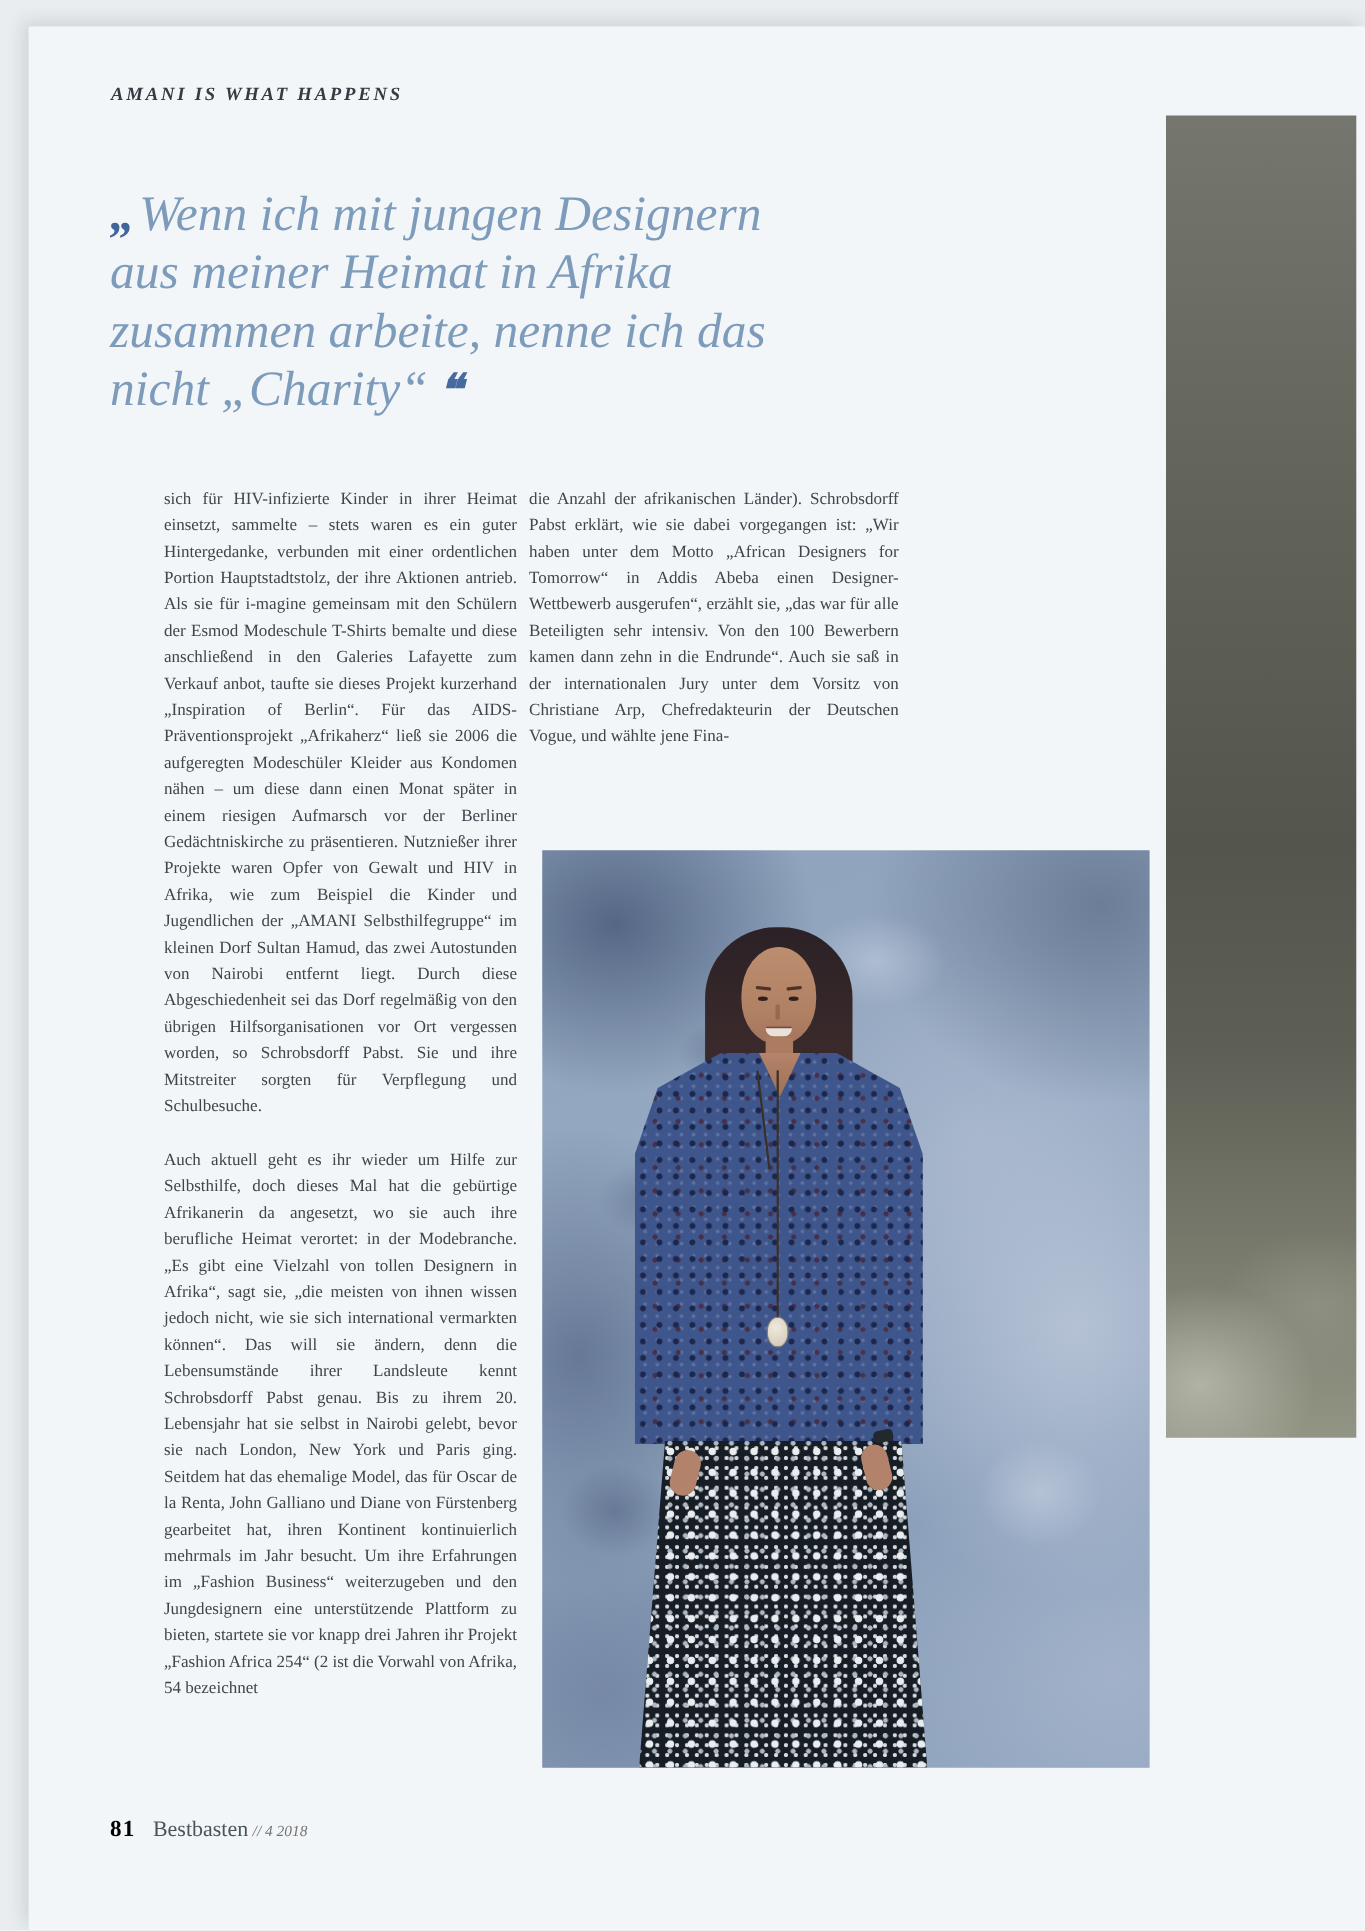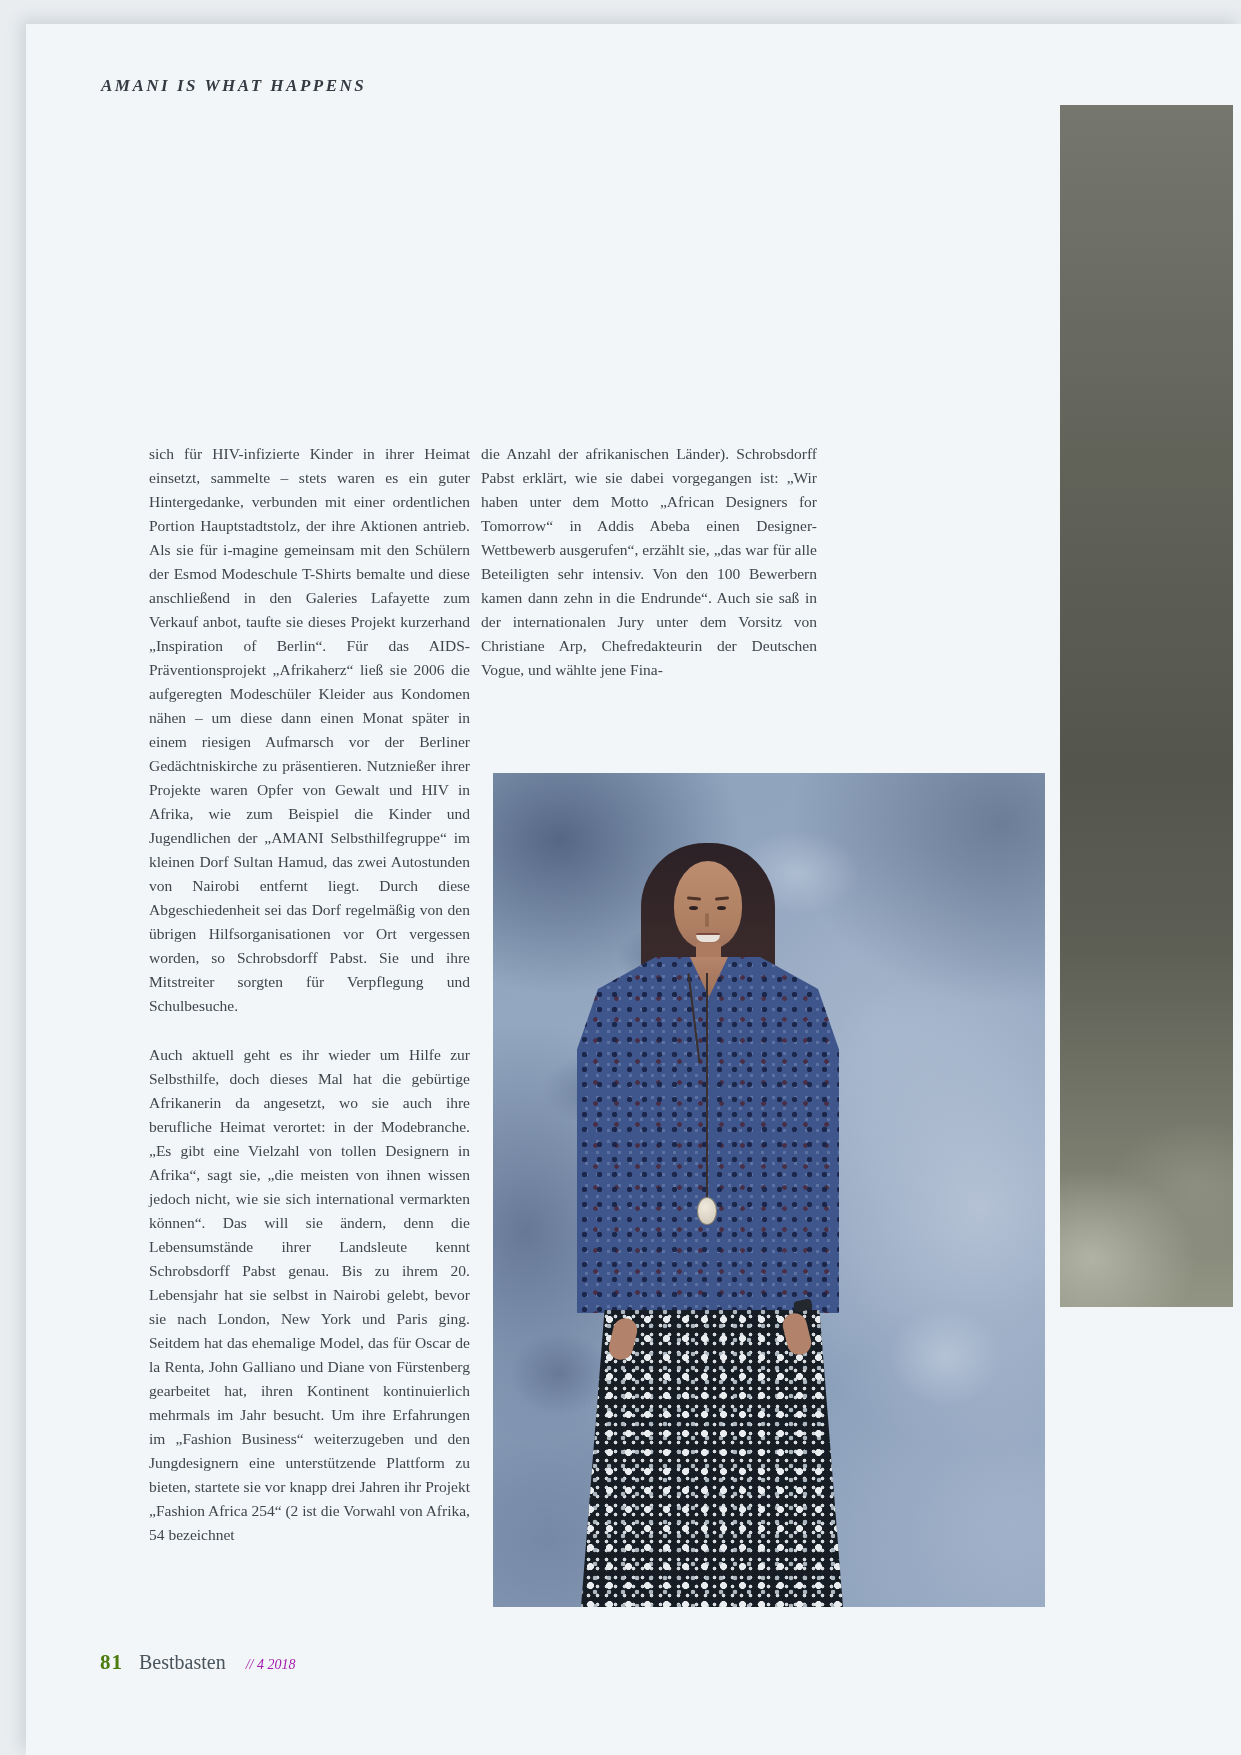--- a/index.html
+++ b/index.html
@@ -141,32 +141,38 @@
   
   .gray-panel{
     position:absolute;left:1060px;top:105px;width:173px;height:1202px;
     background:
       radial-gradient(140px 120px at 18% 96%, rgba(186,188,174,0.8), rgba(186,188,174,0) 75%),
       radial-gradient(120px 90px at 80% 90%, rgba(150,152,138,0.6), rgba(150,152,138,0) 75%),
       linear-gradient(180deg,#75766e 0%,#616258 30%,#54554d 55%,#5d5e54 70%,#7c7e70 88%,#929484 100%);
   }
   
   .footer{position:absolute;left:100px;top:1650px;display:flex;align-items:baseline;}
-  .page-num{font-weight:bold;font-size:21px;color:#4d7c0f;letter-spacing:1px;}
+  .page-num{font-weight:bold;font-size:21px;color:#000000;letter-spacing:1px;}
   .mag-name{font-size:20px;color:#4a545c;margin-left:16px;}
-  .mag-issue{font-style:italic;font-size:14px;color:#a21caf;margin-left:20px;}
+  .mag-issue{font-style:italic;font-size:14px;color:#737373;margin-left:4px;}
 </style>
 </head>
 <body>
 
 <div class="canvas">
   <div class="page"></div>
 
   <div class="kicker">AMANI IS WHAT HAPPENS</div>
 
+  <div class="quote">
+    <span class="q-open">„</span><span class="q-text">Wenn ich mit jungen Designern
+aus meiner Heimat in Afrika
+zusammen arbeite, nenne ich das
+nicht „Charity“</span><span class="q-close">❝</span>
+  </div>
 
   <div class="col col-left">
     <p>sich für HIV-infizierte Kinder in ihrer Heimat einsetzt, sammelte – stets waren es ein guter Hintergedanke, verbunden mit einer ordentlichen Portion Hauptstadtstolz, der ihre Aktionen antrieb. Als sie für i-magine gemeinsam mit den Schülern der Esmod Modeschule T-Shirts bemalte und diese anschließend in den Galeries Lafayette zum Verkauf anbot, taufte sie dieses Projekt kurzerhand „Inspiration of Berlin“. Für das AIDS-Präventionsprojekt „Afrikaherz“ ließ sie 2006 die aufgeregten Modeschüler Kleider aus Kondomen nähen – um diese dann einen Monat später in einem riesigen Aufmarsch vor der Berliner Gedächtniskirche zu präsentieren. Nutznießer ihrer Projekte waren Opfer von Gewalt und HIV in Afrika, wie zum Beispiel die Kinder und Jugendlichen der „AMANI Selbsthilfegruppe“ im kleinen Dorf Sultan Hamud, das zwei Autostunden von Nairobi entfernt liegt. Durch diese Abgeschiedenheit sei das Dorf regelmäßig von den übrigen Hilfsorganisationen vor Ort vergessen worden, so Schrobsdorff Pabst. Sie und ihre Mitstreiter sorgten für Verpflegung und Schulbesuche.</p>
     <p>Auch aktuell geht es ihr wieder um Hilfe zur Selbsthilfe, doch dieses Mal hat die gebürtige Afrikanerin da angesetzt, wo sie auch ihre berufliche Heimat verortet: in der Modebranche. „Es gibt eine Vielzahl von tollen Designern in Afrika“, sagt sie, „die meisten von ihnen wissen jedoch nicht, wie sie sich international vermarkten können“. Das will sie ändern, denn die Lebensumstände ihrer Landsleute kennt Schrobsdorff Pabst genau. Bis zu ihrem 20. Lebensjahr hat sie selbst in Nairobi gelebt, bevor sie nach London, New York und Paris ging. Seitdem hat das ehemalige Model, das für Oscar de la Renta, John Galliano und Diane von Fürstenberg gearbeitet hat, ihren Kontinent kontinuierlich mehrmals im Jahr besucht. Um ihre Erfahrungen im „Fashion Business“ weiterzugeben und den Jungdesignern eine unterstützende Plattform zu bieten, startete sie vor knapp drei Jahren ihr Projekt „Fashion Africa 254“ (2 ist die Vorwahl von Afrika, 54 bezeichnet</p>
   </div>
 
   <div class="col col-right">
     <p>die Anzahl der afrikanischen Länder). Schrobsdorff Pabst erklärt, wie sie dabei vorgegangen ist: „Wir haben unter dem Motto „African Designers for Tomorrow“ in Addis Abeba einen Designer-Wettbewerb ausgerufen“, erzählt sie, „das war für alle Beteiligten sehr intensiv. Von den 100 Bewerbern kamen dann zehn in die Endrunde“. Auch sie saß in der internationalen Jury unter dem Vorsitz von Christiane Arp, Chefredakteurin der Deutschen Vogue, und wählte jene Fina-</p>
   </div>
 

